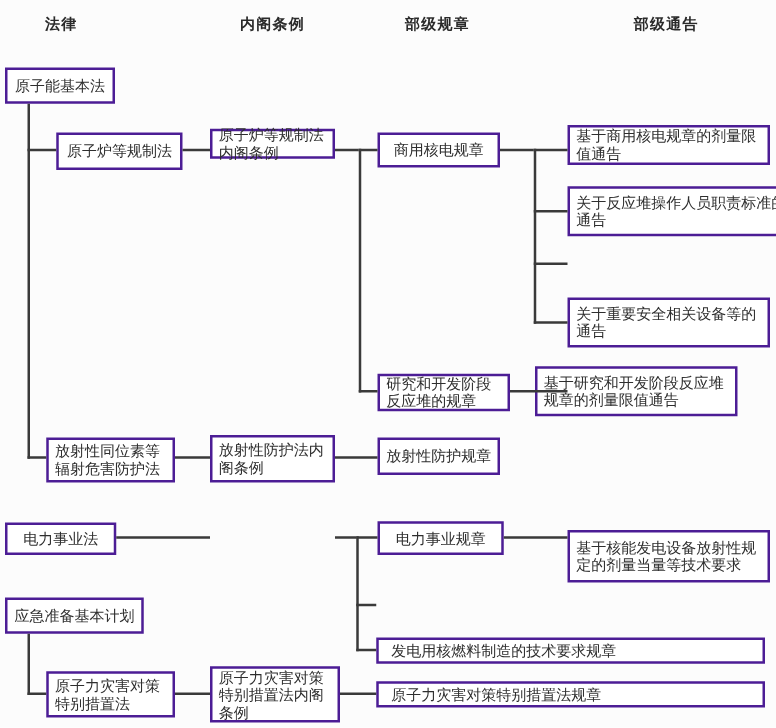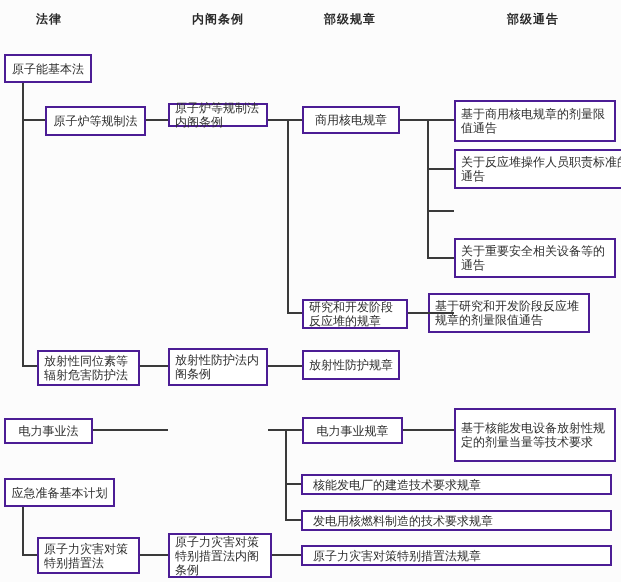--- a/index.html
+++ b/index.html
@@ -69,29 +69,28 @@
   <div class="box left" style="left:37px;top:537px;width:103px;height:37px">原子力灾害对策特别措置法</div>
 
   <div class="box left" style="left:168px;top:103px;width:100px;height:24px">原子炉等规制法内阁条例</div>
   <div class="box left" style="left:168px;top:348px;width:100px;height:38px">放射性防护法内阁条例</div>
   <div class="box left" style="left:168px;top:533px;width:104px;height:45px">原子力灾害对策特别措置法内阁条例</div>
 
   <div class="box" style="left:302px;top:106px;width:98px;height:28px">商用核电规章</div>
   <div class="box left" style="left:302px;top:299px;width:106px;height:30px">研究和开发阶段反应堆的规章</div>
   <div class="box" style="left:302px;top:350px;width:98px;height:30px">放射性防护规章</div>
   <div class="box" style="left:302px;top:417px;width:101px;height:27px">电力事业规章</div>
-  <div class="box wide" style="left:301px;top:474px;width:311px;height:21px">核能发电厂的建造技术要求规章</div>
   <div class="box wide" style="left:301px;top:510px;width:311px;height:21px">发电用核燃料制造的技术要求规章</div>
   <div class="box wide" style="left:301px;top:545px;width:311px;height:21px">原子力灾害对策特别措置法规章</div>
 
-  <div class="box left" style="left:454px;top:100px;width:162px;height:42px">基于商用核电规章的剂量限值通告</div>
+  <div class="box left" style="left:454px;top:100px;width:162px;height:32px">基于商用核电规章的剂量限值通告</div>
   <div class="box left" style="left:454px;top:149px;width:192px;height:40px">关于反应堆操作人员职责标准的通告</div>
   <div class="box left" style="left:454px;top:238px;width:162px;height:40px">关于重要安全相关设备等的通告</div>
   <div class="box left" style="left:428px;top:293px;width:162px;height:40px">基于研究和开发阶段反应堆规章的剂量限值通告</div>
-  <div class="box left" style="left:454px;top:408px;width:162px;height:54px">基于核能发电设备放射性规定的剂量当量等技术要求</div>
+  <div class="box left" style="left:454px;top:424px;width:162px;height:42px">基于核能发电设备放射性规定的剂量当量等技术要求</div>
 
 <div class="line" style="left: 22px; top: 83px; width: 2px; height: 284px; background: rgb(58, 58, 58);"></div>
     <div class="line" style="left: 22px; top: 119px; width: 23px; height: 2px; background: rgb(58, 58, 58);"></div>
     <div class="line" style="left: 22px; top: 365px; width: 15px; height: 2px; background: rgb(58, 58, 58);"></div>
     <div class="line" style="left: 146px; top: 119px; width: 22px; height: 2px; background: rgb(58, 58, 58);"></div>
     <div class="line" style="left: 268px; top: 119px; width: 19px; height: 2px; background: rgb(58, 58, 58);"></div>
     <div class="line" style="left: 287px; top: 119px; width: 2px; height: 195px; background: rgb(58, 58, 58);"></div>
     <div class="line" style="left: 287px; top: 119px; width: 15px; height: 2px; background: rgb(58, 58, 58);"></div>
     <div class="line" style="left: 287px; top: 312px; width: 15px; height: 2px; background: rgb(58, 58, 58);"></div>
     <div class="line" style="left: 400px; top: 119px; width: 27px; height: 2px; background: rgb(58, 58, 58);"></div>

